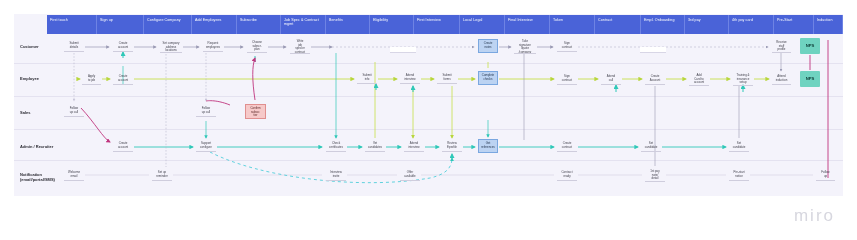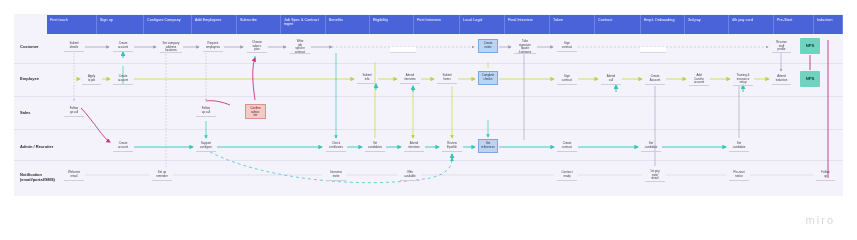--- a/index.html
+++ b/index.html
@@ -50,21 +50,21 @@
     white-space:pre-line;
   }
   .node.plain{background:transparent;border-bottom:1px solid #cfcddd;}
   .node.blue{background:#bcd3f2;border:1px solid #7aa7e0;border-bottom:1px solid #7aa7e0;color:#24364f;}
   .node.red{background:#f6c9c9;border:1px solid #e08f8f;border-bottom:1px solid #e08f8f;color:#5a2626;}
   .node.teal{background:#6fd3c0;border:none;color:#10403a;font-weight:bold;font-size:4.2px;
              display:flex;align-items:center;justify-content:center;padding:0;border-radius:1px;}
   .node.nolabel{color:transparent;}
   .watermark{
     position:absolute;right:22px;bottom:8px;
-    color:#d7d7df;font-size:11px;letter-spacing:2px;
+    color:#d7d7df;font-size:17px;letter-spacing:2px;
   }
 </style>
 </head>
 <body>
 
 <div id="board">
 
   <div class="canvas"></div>
 
   <div class="rowline" style="top:63px;"></div>

